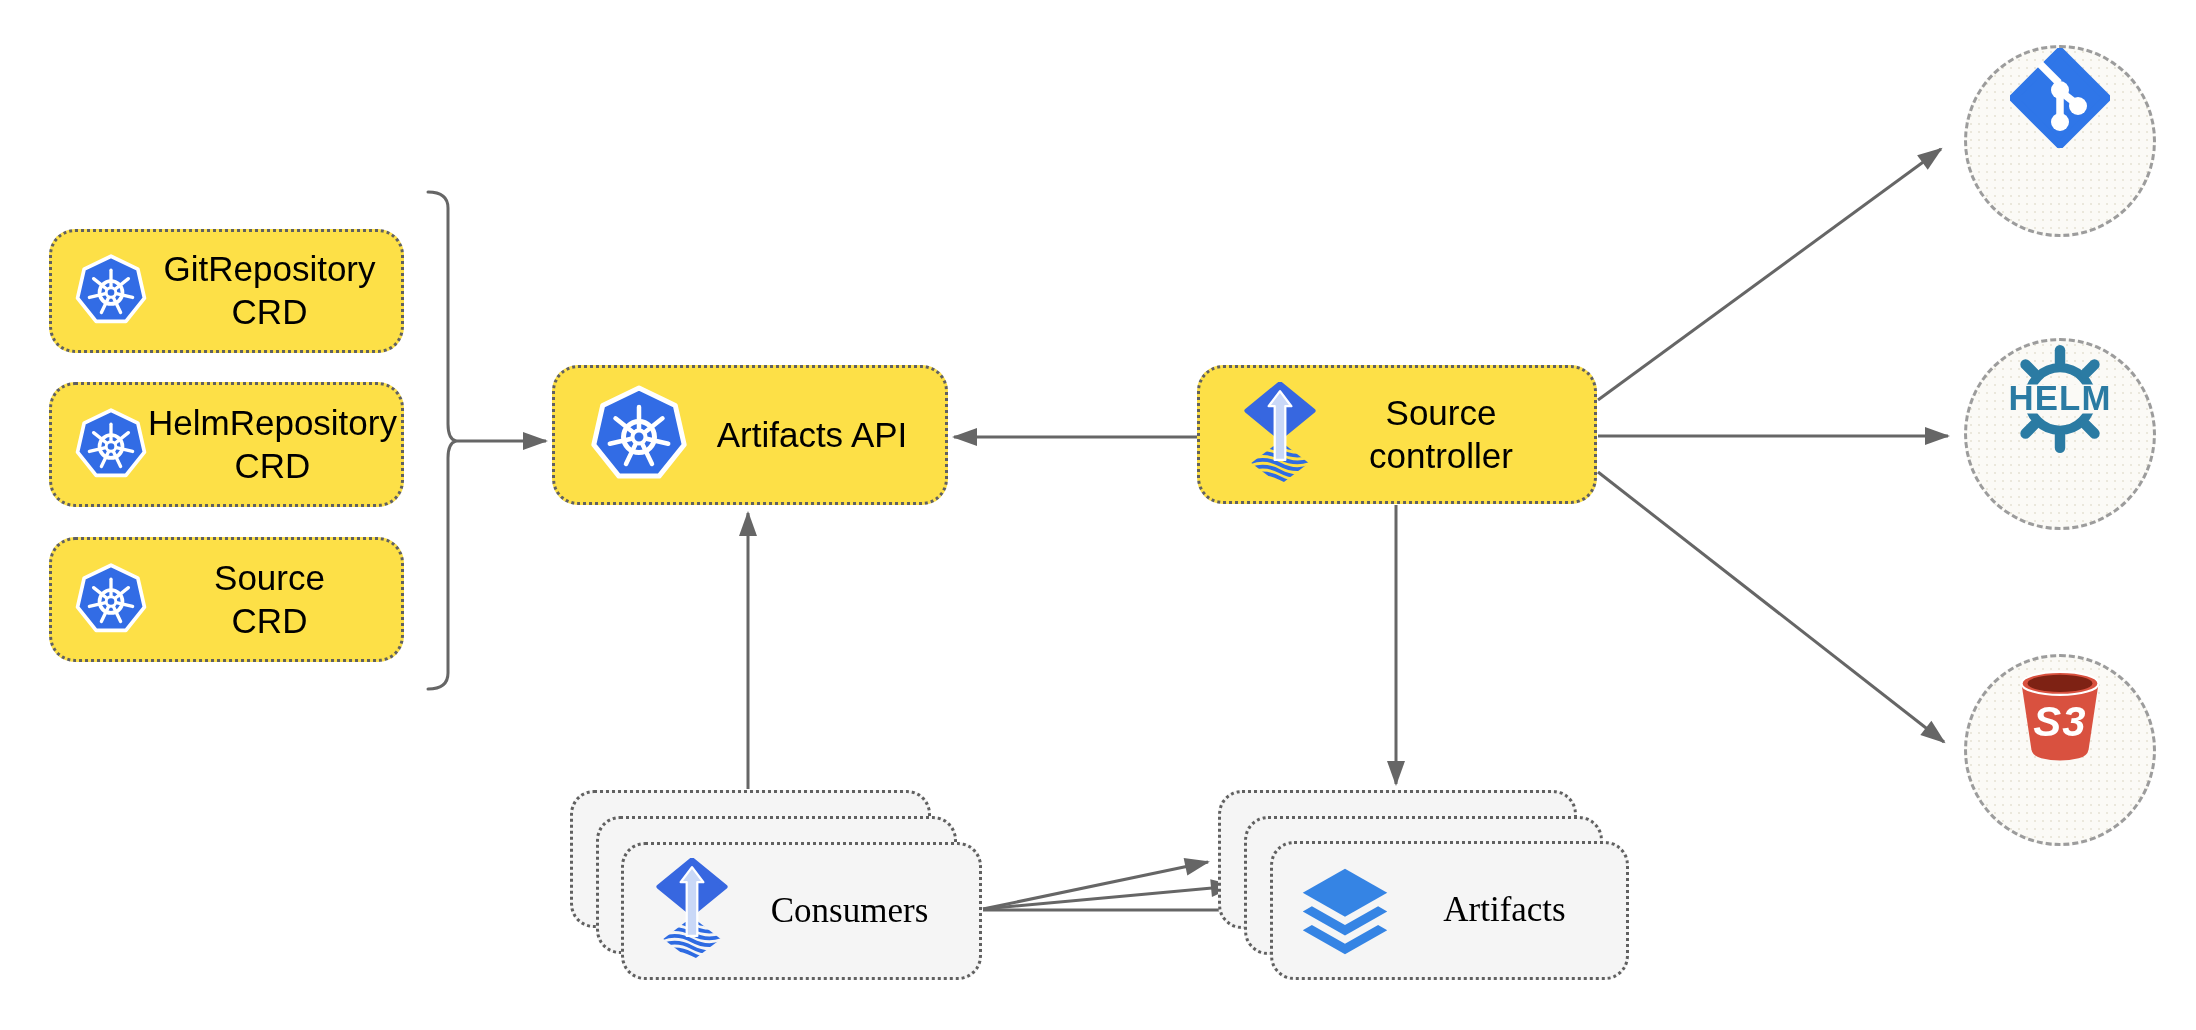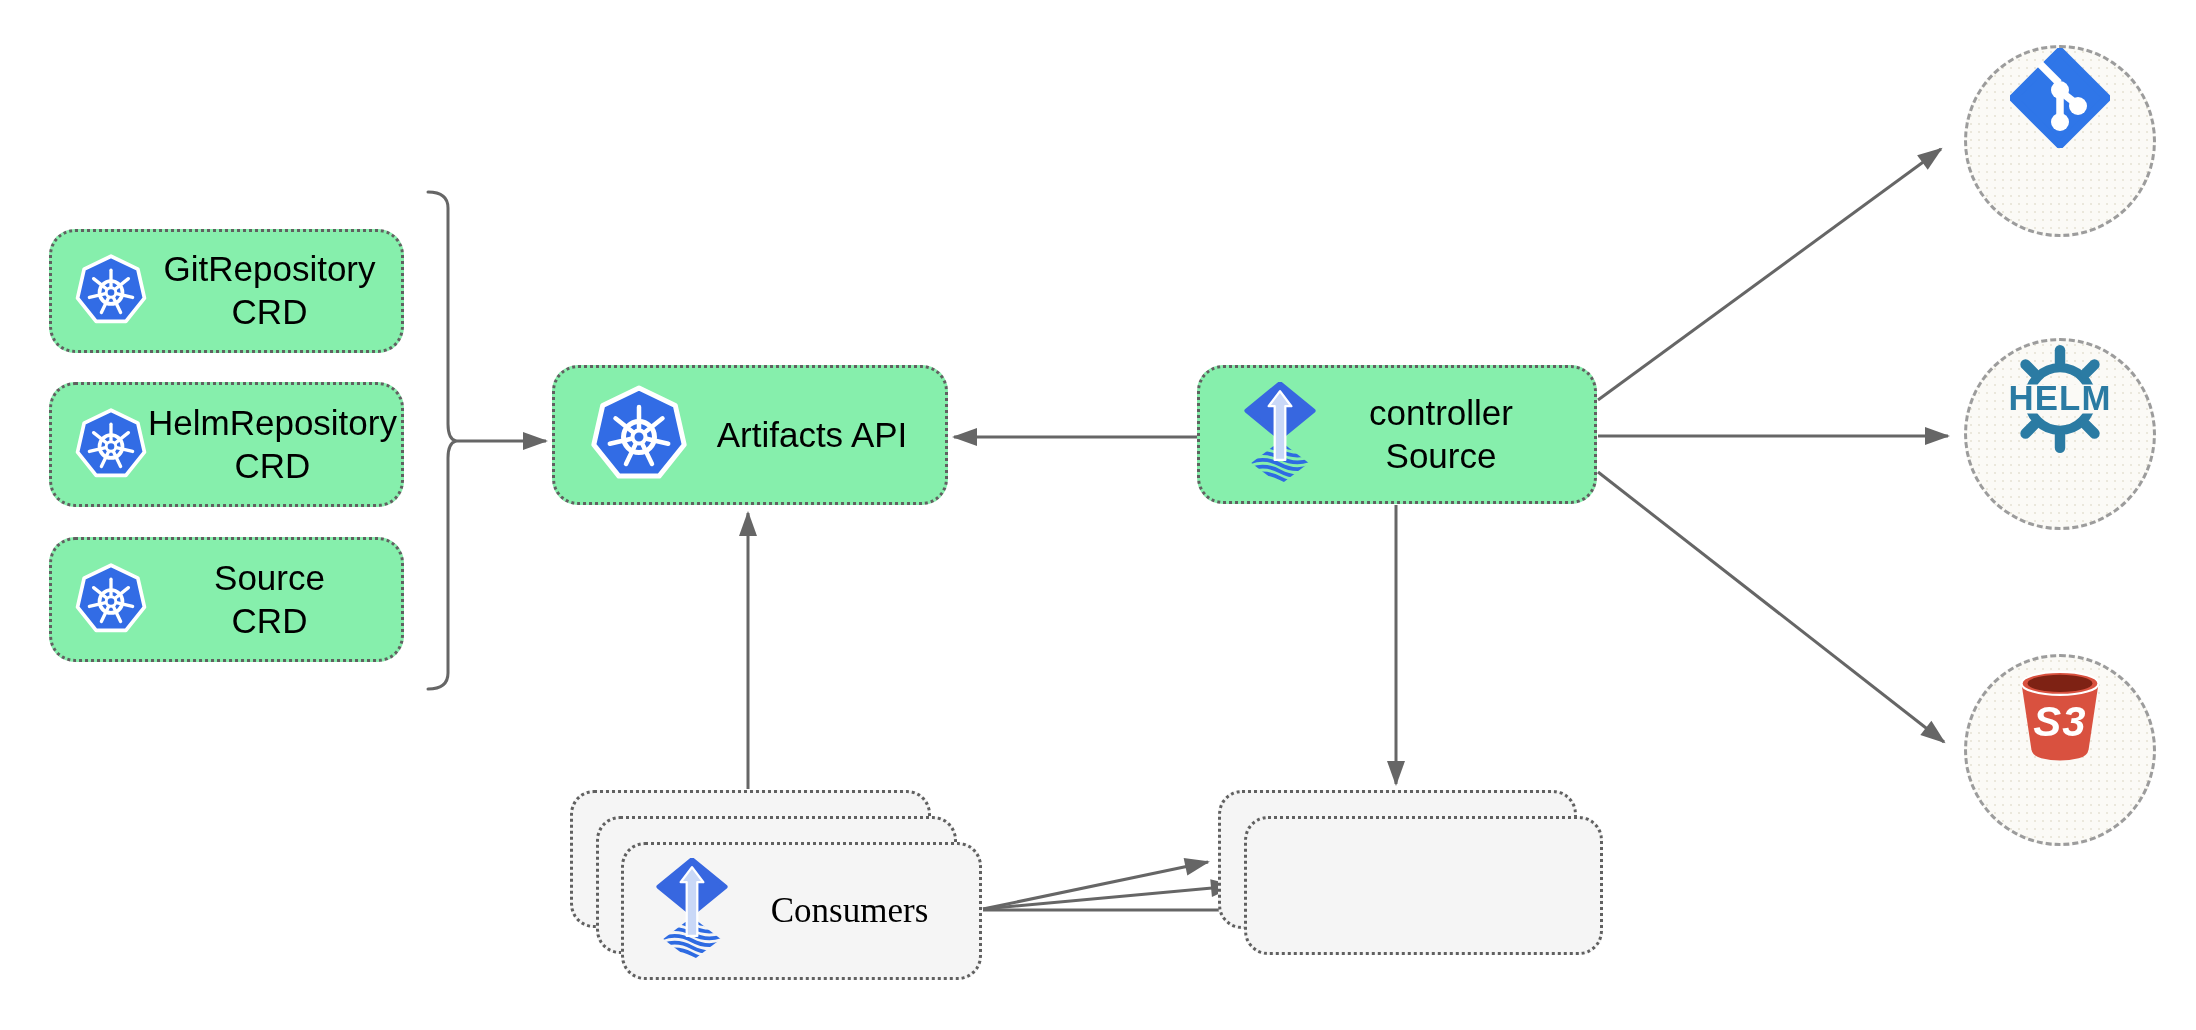--- a/index.html
+++ b/index.html
@@ -3,21 +3,21 @@
 <meta charset="utf-8">
 <style>
   html,body{margin:0;padding:0;background:#ffffff;}
   body{
     width:2196px;height:1030px;position:relative;overflow:hidden;
     font-family:"Liberation Sans",sans-serif;color:#000;
   }
   #edges{position:absolute;left:0;top:0;z-index:0;}
   .node{
     position:absolute;box-sizing:border-box;z-index:2;
-    background:#86efac;border:3px dotted #606060;border-radius:26px;
+    background:#fde047;border:3px dotted #606060;border-radius:26px;
     display:flex;align-items:center;
   }
   .stackbox{
     position:absolute;box-sizing:border-box;
     background:#f5f5f5;border:3px dotted #606060;border-radius:24px;
     display:flex;align-items:center;font-family:Liberation Serif, serif;
   }
   .stack{position:absolute;z-index:2;}
   .node-label{
     flex:1;text-align:center;font-size:35px;line-height:1.22;color:#000;
@@ -155,22 +155,22 @@
       <path d="M4 82 c 15 -8 31 -8 46 0 c 15 8 31 8 46 0"></path>
       <path d="M4 91 c 15 -8 31 -8 46 0 c 15 8 31 8 46 0"></path>
       <path d="M4 100 c 15 -8 31 -8 46 0 c 15 8 31 8 46 0"></path>
       <path d="M4 109 c 15 -8 31 -8 46 0 c 15 8 31 8 46 0"></path>
       <path d="M4 118 c 15 -8 31 -8 46 0 c 15 8 31 8 46 0"></path>
       <path d="M4 127 c 15 -8 31 -8 46 0 c 15 8 31 8 46 0"></path>
     </g>
     <path d="M50 12 L65 32 L57 32 L57 103 L43 103 L43 32 L35 32 Z" fill="#c9d8f7" stroke="#ffffff" stroke-width="3" stroke-linejoin="round"></path>
   </svg>
   <div class="node-label" style="padding-right:30px;">
+    <div>Source</div>
     <div>controller</div>
-    <div>Source</div>
   </div>
 </div>
 
 <div class="stack" style="left:570px;top:790px;width:413px;height:190px;">
   <div class="stackbox" style="left:0;top:0;width:361px;height:138px;"></div>
   <div class="stackbox" style="left:26px;top:26px;width:361px;height:138px;"></div>
   <div class="stackbox" style="left:51px;top:52px;width:361px;height:138px;">
     <svg class="icon" width="76" height="106" viewBox="0 0 100 140" style="margin-left:30px;">
       <path d="M50 2 L94 38 L50 74 L6 38 Z" fill="#3767e0" stroke="#3767e0" stroke-width="6" stroke-linejoin="round"></path>
       <g clip-path="url(#fluxclip)" stroke="#2e6be2" stroke-width="5" fill="none">
@@ -183,20 +183,30 @@
       </g>
       <path d="M50 12 L65 32 L57 32 L57 103 L43 103 L43 32 L35 32 Z" fill="#c9d8f7" stroke="#ffffff" stroke-width="3" stroke-linejoin="round"></path>
     </svg>
     <div class="node-label">Consumers</div>
   </div>
 </div>
 
 <div class="stack" style="left:1218px;top:790px;width:412px;height:191px;">
   <div class="stackbox" style="left:0;top:0;width:359px;height:139px;"></div>
   <div class="stackbox" style="left:26px;top:26px;width:359px;height:139px;"></div>
+  <div class="stackbox" style="left:52px;top:51px;width:359px;height:139px;">
+    <svg class="icon" width="96" height="96" viewBox="0 0 100 100" style="margin-left:24px;">
+      <g fill="#3584e4">
+        <path d="M50 6 L94 31 L50 56 L6 31 Z"></path>
+        <path d="M50 64.5 L15.5 45 L6 50.5 L50 75.5 L94 50.5 L84.5 45 Z"></path>
+        <path d="M50 84 L15.5 64.5 L6 70 L50 95 L94 70 L84.5 64.5 Z"></path>
+      </g>
+    </svg>
+    <div class="node-label">Artifacts</div>
+  </div>
 </div>
 
 <div class="circle" style="left:1964px;top:45px;">
   <svg class="icon" width="100" height="100" viewBox="0 0 100 100">
     <path d="M50 3 L97 50 L50 97 L3 50 Z" fill="#2f76e8" stroke="#2f76e8" stroke-width="8" stroke-linejoin="round"></path>
     <g stroke="#ffffff" stroke-width="7.5" fill="none">
       <line x1="30" y1="16" x2="49" y2="35"></line>
       <line x1="55" y1="47" x2="64" y2="54"></line>
       <line x1="50" y1="46" x2="50" y2="66"></line>
     </g>

